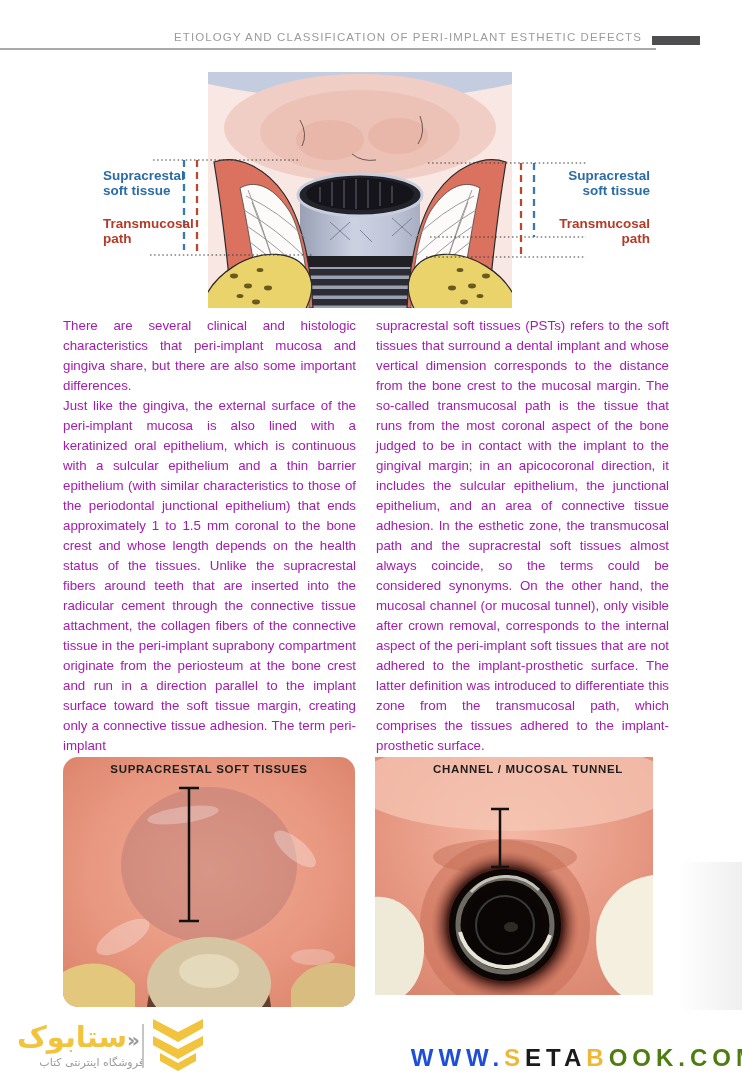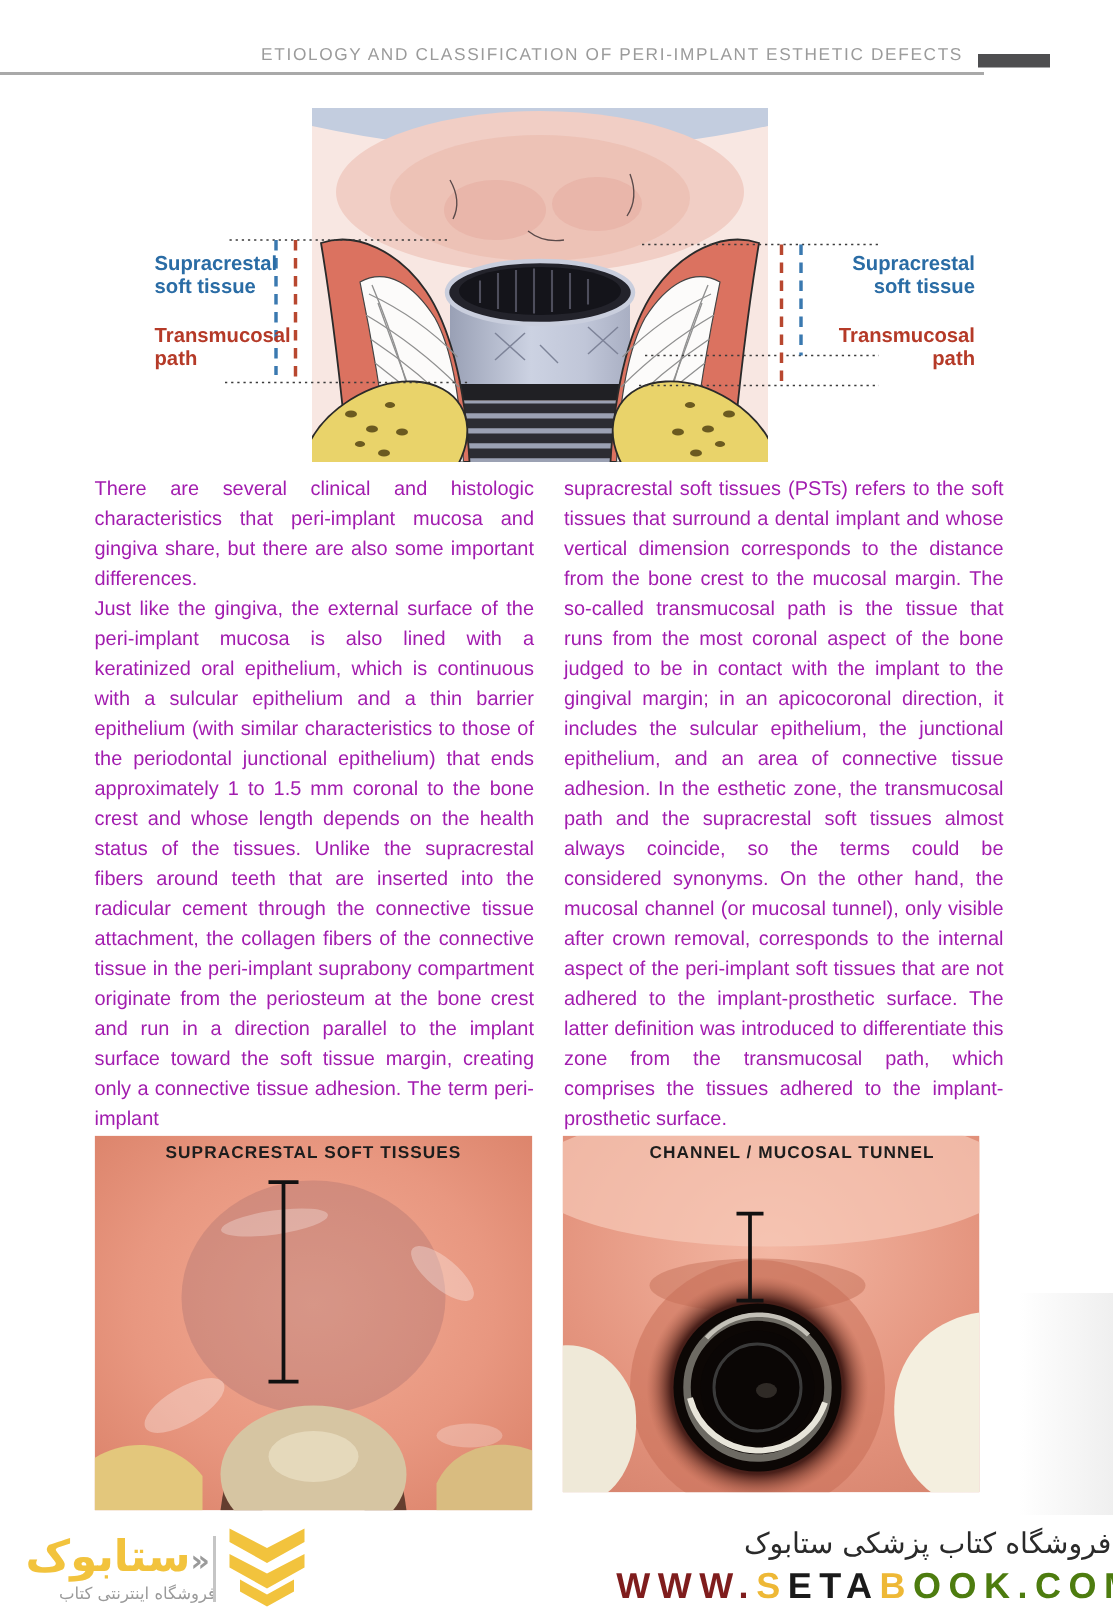--- a/index.html
+++ b/index.html
@@ -19,21 +19,21 @@
   .fig-label.r1{right:92px;top:106px;text-align:right;}
   .fig-label.r2{right:92px;top:154px;text-align:right;}
   
   .col{position:absolute;top:316px;width:293px;font-size:13.3px;line-height:20px;
        color:#a21caf;text-align:justify;}
   .col p{margin:0;}
   .col.left{left:63px;}
   .col.right{left:376px;}
   
   .photo{position:absolute;overflow:hidden;}
-  .photo.left{left:63px;top:757px;width:292px;height:250px;}
+  .photo.left{left:63px;top:757px;width:292px;height:250px;border-radius:15px;}
   .photo.right{left:375px;top:757px;width:306px;height:238px;}
   .photo-caption{position:absolute;top:6px;left:0;width:100%;text-align:center;
                  font-size:11.5px;font-weight:bold;letter-spacing:.7px;color:#1d1d1d;}
   .scan-shade{position:absolute;right:0;top:862px;width:88px;height:148px;
               background:linear-gradient(to left,#e3e3e3,rgba(255,255,255,0));opacity:.8;}
   
   .footer-fa{position:absolute;right:26px;top:1018px;font-size:19px;color:#2a2a2a;
              font-family:"DejaVu Sans", sans-serif;direction:rtl;}
   .footer-url{position:absolute;right:6px;top:1044px;font-size:24px;font-weight:bold;
               letter-spacing:5px;white-space:nowrap;}
@@ -253,18 +253,17 @@
   </div>
   <div class="logo-tagline" style="color: rgb(154, 154, 154); text-align: right;">فروشگاه اینترنتی کتاب</div>
   <div class="logo-divider"></div>
   <svg class="logo-emblem" width="56" height="54" viewBox="0 0 56 54">
     <g fill="#f2c33d">
       <path d="M3,1 L28,14 L53,1 L53,10 L28,24 L3,10 Z"></path>
       <path d="M3,18 L28,31 L53,18 L53,27 L28,41 L3,27 Z"></path>
       <path d="M10,35 L28,45 L46,35 L46,43 L28,53 L10,43 Z"></path>
     </g>
   </svg>
-  <div class="footer-fa">فروشگاه کتاب پزشکی ستابوک</div>
   <div class="footer-url">
-    <span style="color: #7f1d1d;">WWW.</span><span style="color: rgb(238, 184, 54);">S</span><span style="color: rgb(26, 26, 26);">ETA</span><span style="color: rgb(238, 184, 54);">B</span><span style="color: #4d7c0f;">OOK.COM</span>
+    <span style="color: #1d4ed8;">WWW.</span><span style="color: rgb(238, 184, 54);">S</span><span style="color: rgb(26, 26, 26);">ETA</span><span style="color: rgb(238, 184, 54);">B</span><span style="color: #4d7c0f;">OOK.COM</span>
   </div>
 
 </div>
 
 </body></html>

